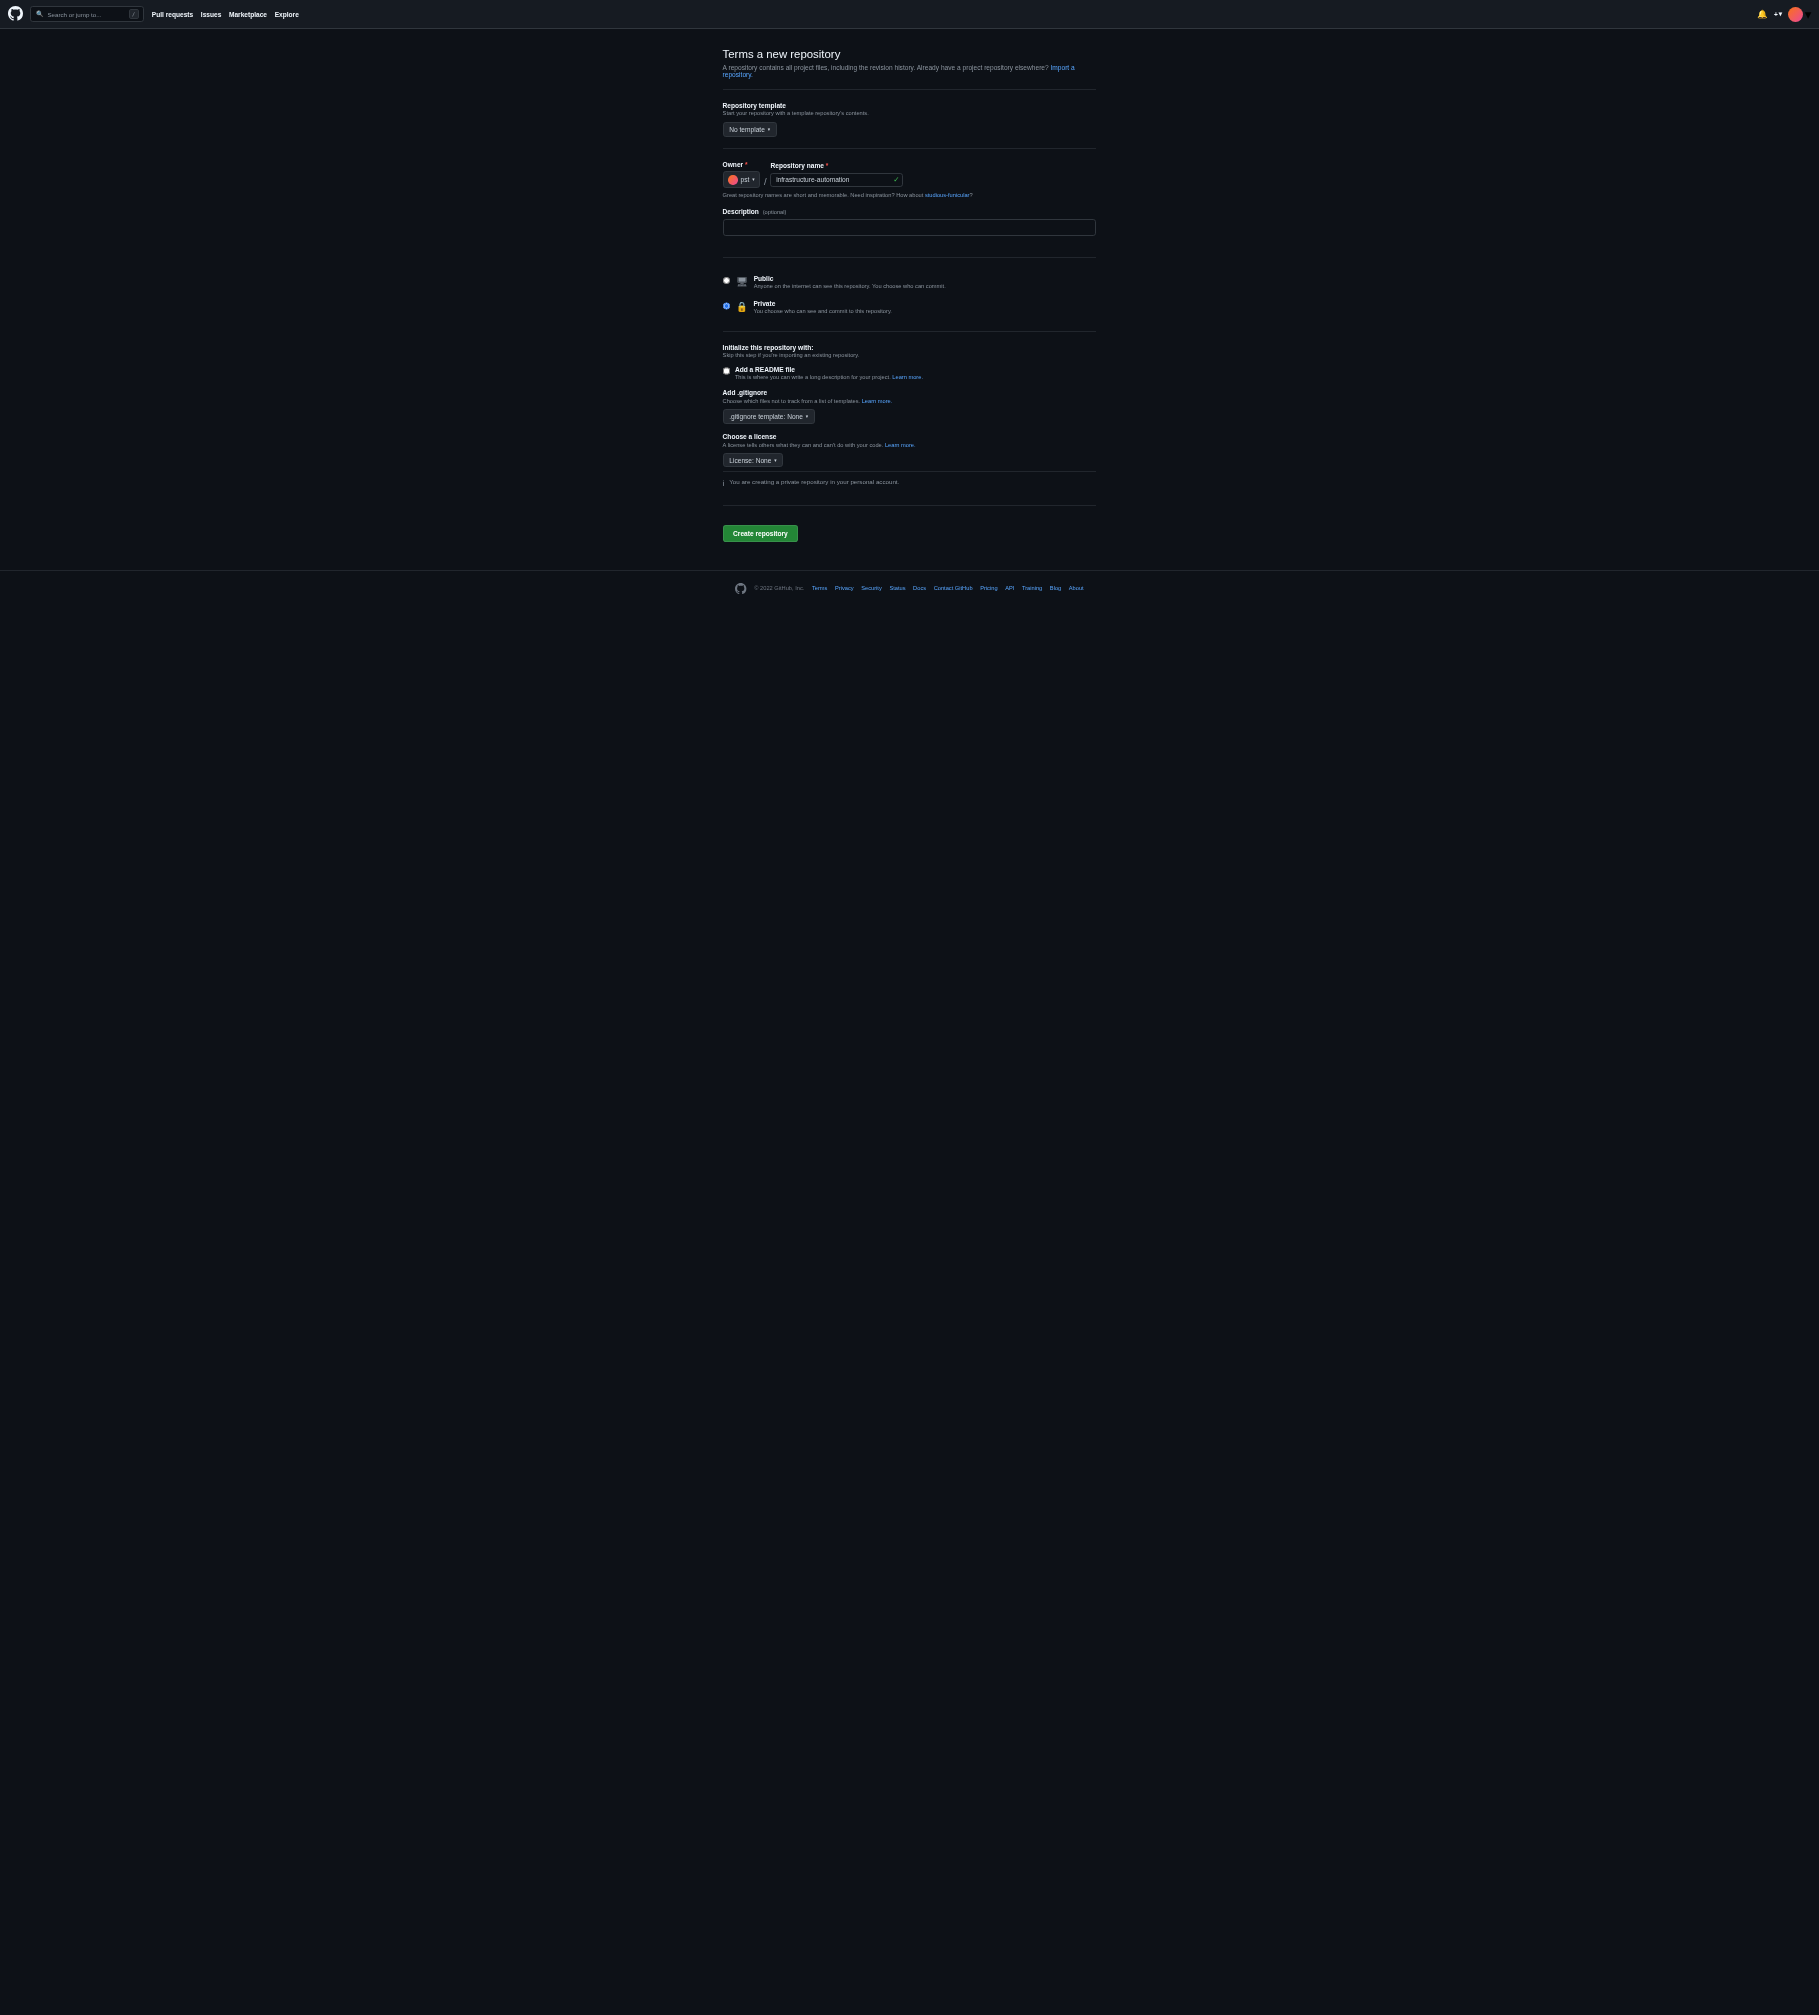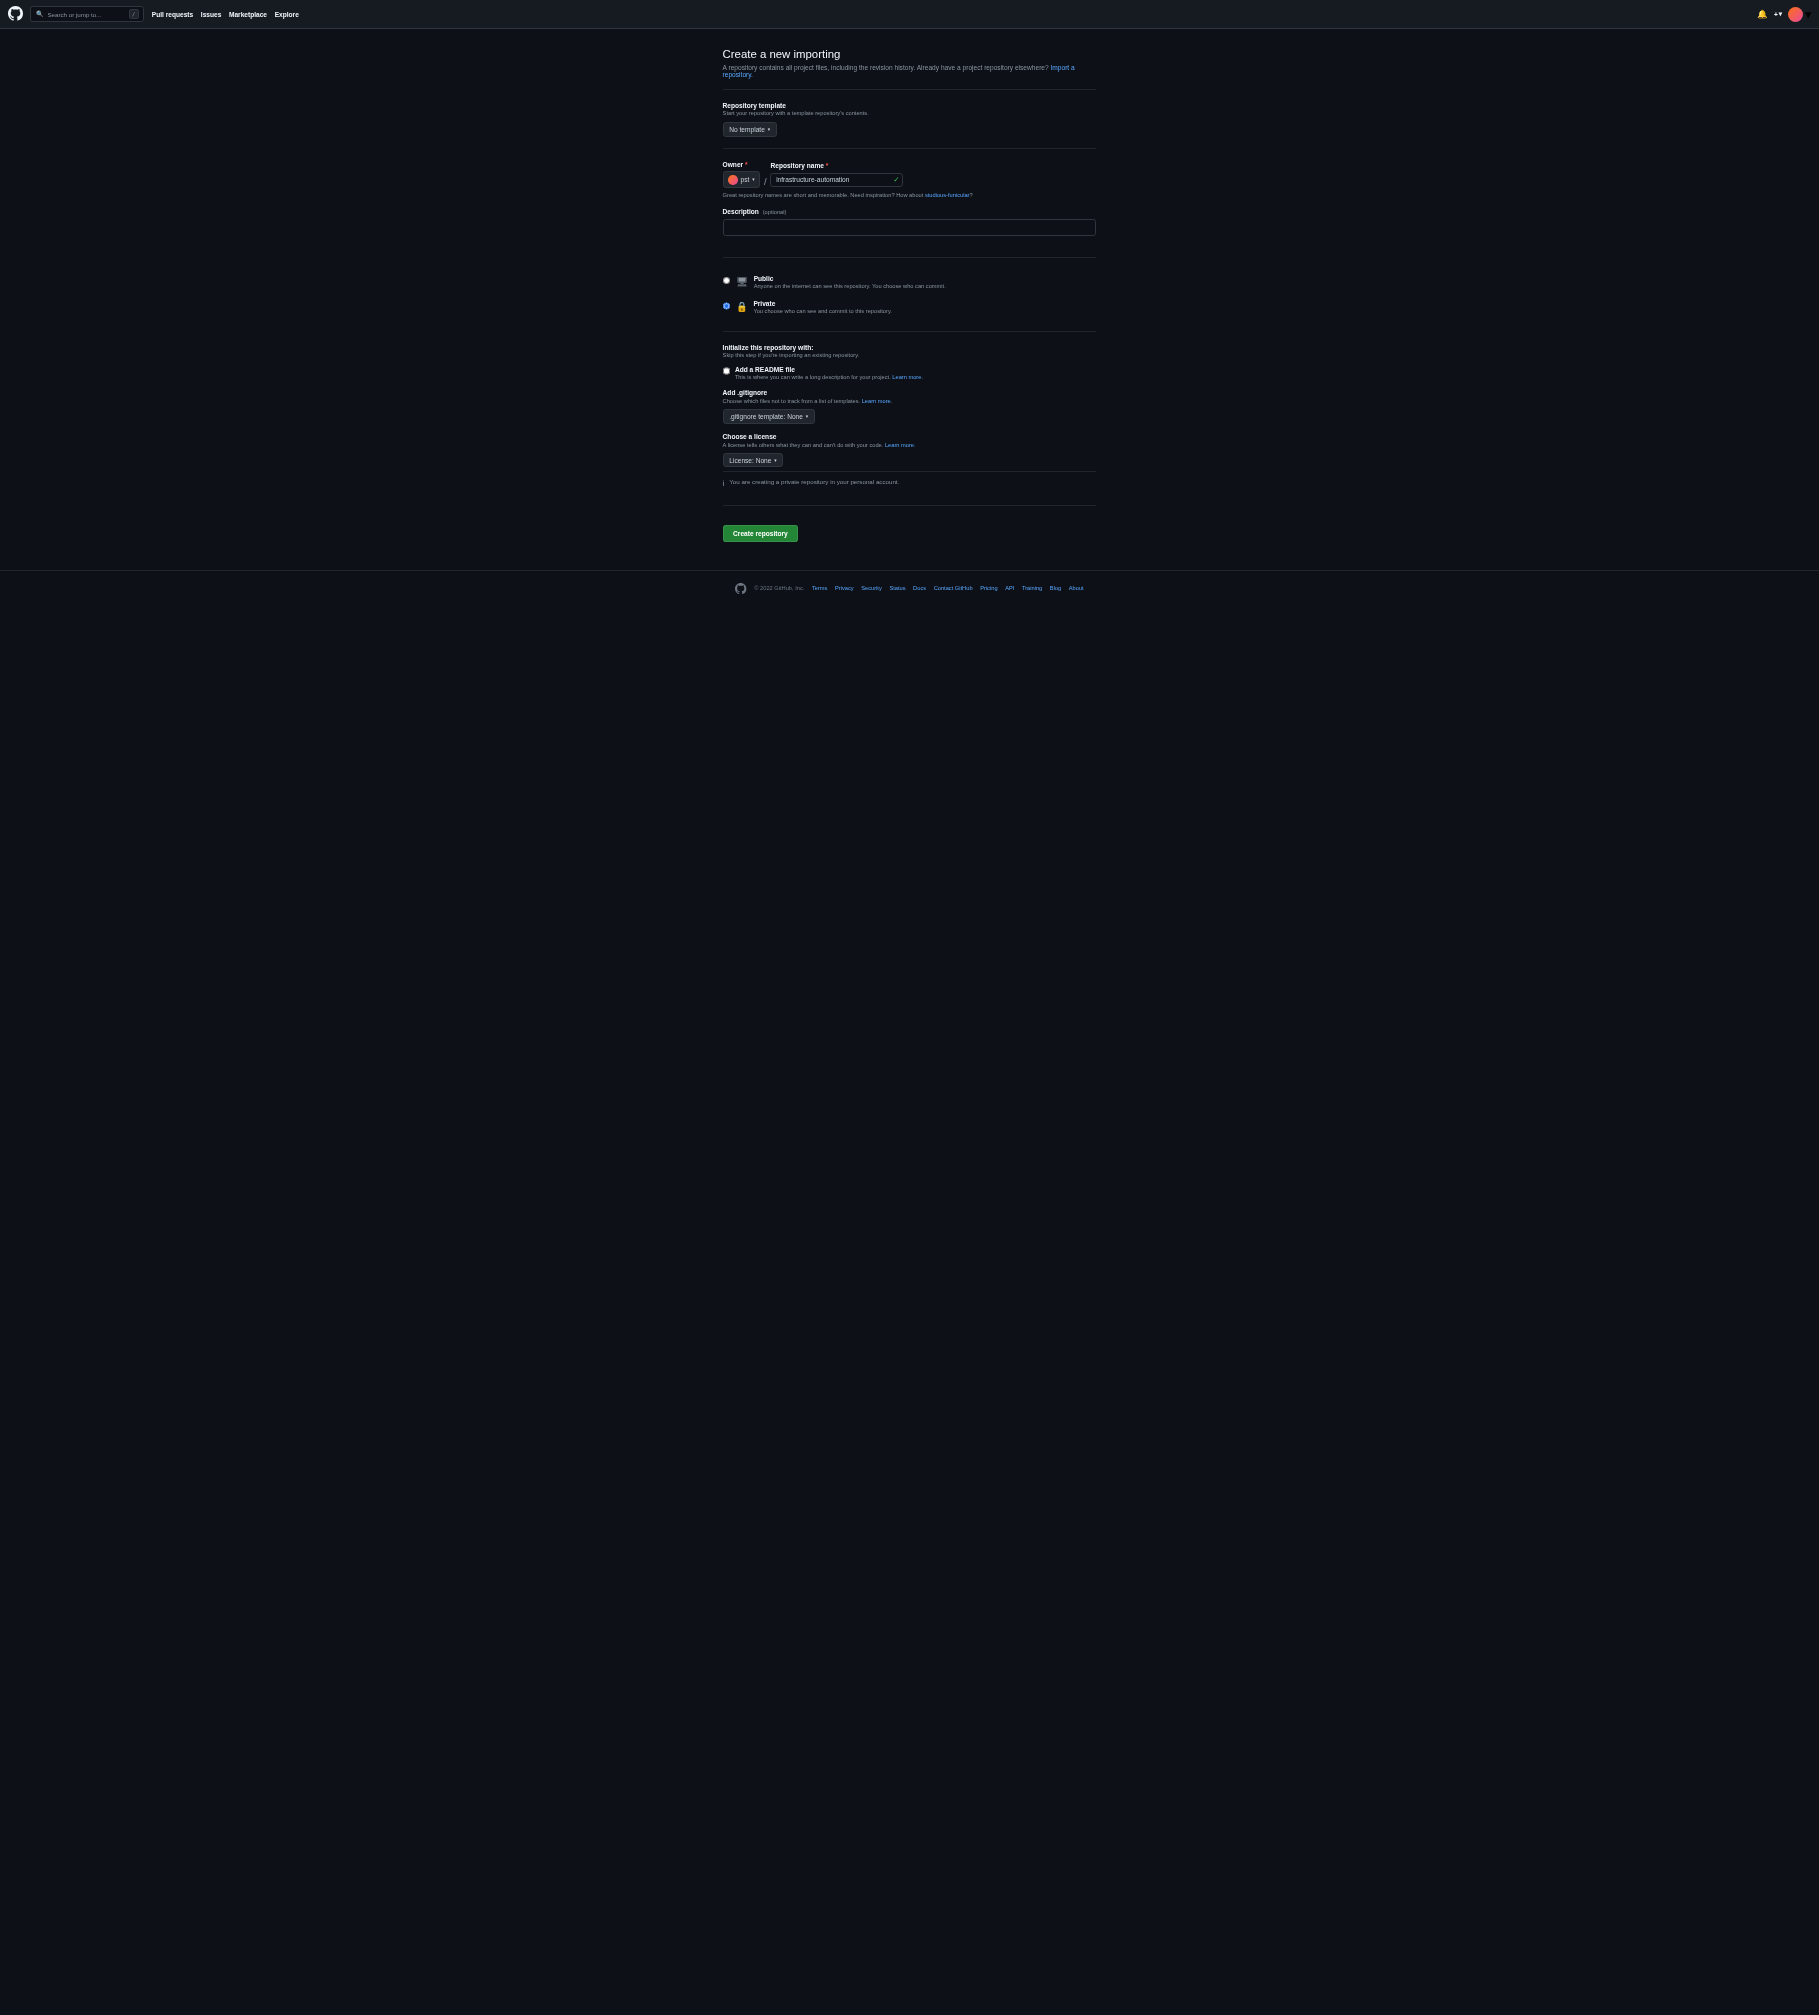--- a/index.html
+++ b/index.html
@@ -446,21 +446,21 @@
     </button>
     <button class="avatar-btn">
       <div class="avatar"></div>
       <span>▾</span>
     </button>
   </div>
 </nav>
 
 <main class="main-content">
 
-  <h1 class="page-title">Create a new importing</h1>
+  <h1 class="page-title">Terms a new repository</h1>
   <p class="page-subtitle">
     <span>A repository contains all project files, including the revision history. Already have a project repository elsewhere?</span>
     <a href="#" class="import-link">Import a repository.</a>
   </p>
 
   <hr class="divider">
 
   
   <div>
     <div class="section-label">Repository template</div>

